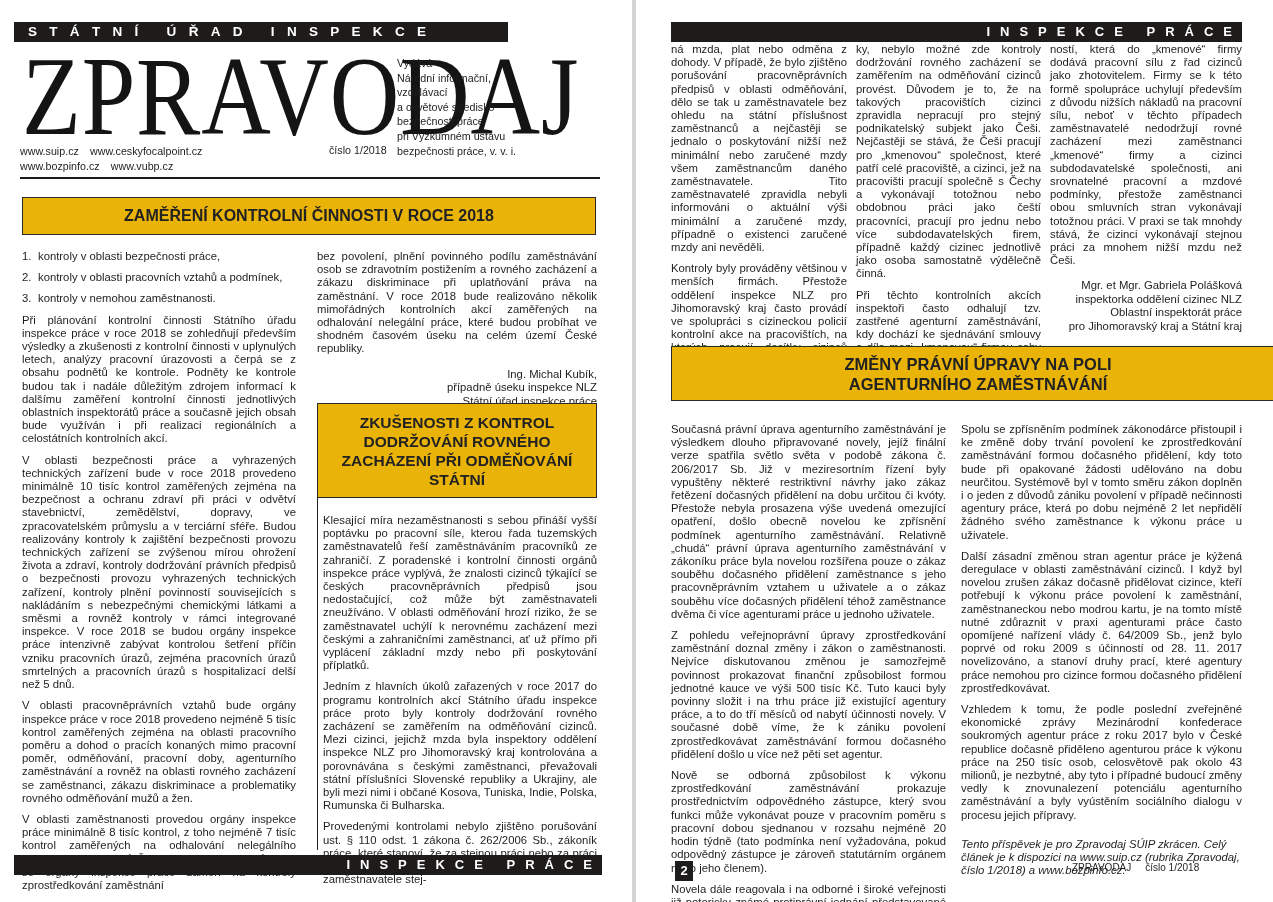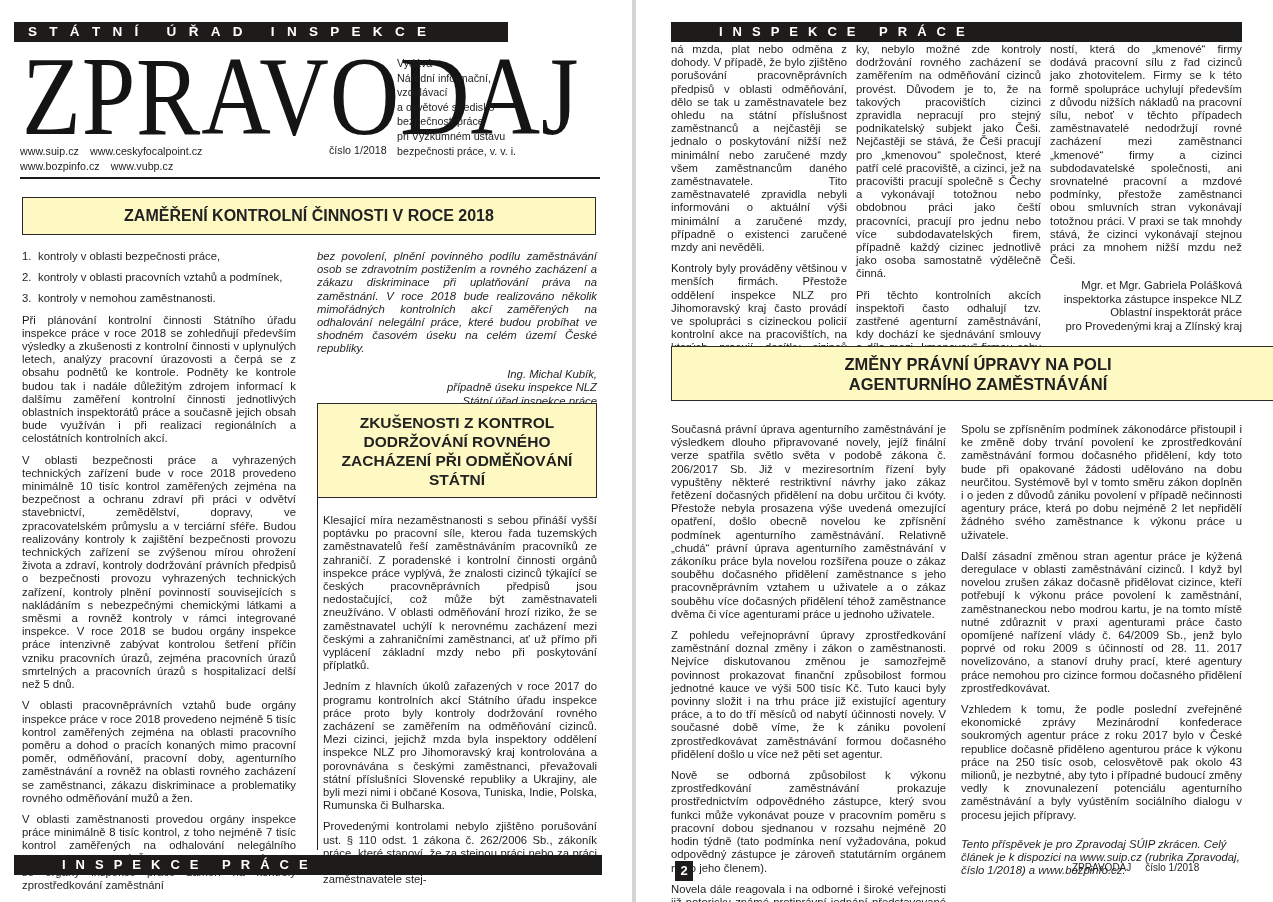--- a/index.html
+++ b/index.html
@@ -4,46 +4,46 @@
 <style>
   * { box-sizing: border-box; margin: 0; padding: 0; }
   html, body { width: 1273px; height: 902px; overflow: hidden; background: #ffffff; }
   body { font-family: "Liberation Sans", sans-serif; color: #1e1e1e; position: relative; }
 
   .page { position: absolute; top: 0; height: 902px; background: #fff; }
   #page-left { left: 0; width: 632px; }
   #page-right { left: 636px; width: 637px; }
   .gutter { position: absolute; left: 632px; top: 0; width: 4px; height: 902px; background: #d4d4d4; }
 
-  .bar { position: absolute; background: #1e1b1b; color: #fff; font-weight: bold; font-size: 13px; text-align: left; line-height: 20px; height: 20px; padding-left: 48px; }
+  .bar { position: absolute; background: #1e1b1b; color: #fff; font-weight: bold; font-size: 13px; text-align: right; line-height: 20px; height: 20px; padding-left: 48px; }
   .bar span { letter-spacing: 10px; }
 
   #top-bar-left { left: 14px; top: 22px; width: 494px; text-align: left; padding-left: 14px; letter-spacing: 12.3px; font-size: 13.5px; }
   #mast-title { position: absolute; left: 22px; top: 46px; font-family: "Liberation Serif", serif; font-size: 112px; line-height: 100px; letter-spacing: 1px; transform: scaleX(0.86); transform-origin: left top; color: #141414; font-weight: normal; }
   #publisher { position: absolute; left: 397px; top: 56px; width: 160px; font-size: 11.5px; line-height: 14.6px; color: #1e1e1e; transform: scaleX(0.93); transform-origin: left top; }
   #urls { position: absolute; left: 20px; top: 144px; font-size: 11.5px; line-height: 15px; transform: scaleX(0.93); transform-origin: left top; }
   #urls span { margin-right: 12px; }
   #issue-top { position: absolute; left: 329px; top: 144px; font-size: 11.5px; transform: scaleX(0.93); transform-origin: left top; }
   #mast-rule { position: absolute; left: 20px; top: 177px; width: 580px; height: 2px; background: #1a1a1a; }
 
-  .headbox { position: absolute; background: #fef9c3; border: 1px solid #2a2a2a; font-weight: bold; text-align: center; color: #222; }
+  .headbox { position: absolute; background: #eab308; border: 1px solid #2a2a2a; font-weight: bold; text-align: center; color: #222; }
   #head1 { left: 22px; top: 197px; width: 574px; height: 38px; font-size: 16px; line-height: 36px; }
   #head2 { left: 317px; top: 403px; width: 280px; height: 95px; font-size: 15.5px; line-height: 19px; padding-top: 9px; }
   #head3 { left: 671px; top: 346px; width: 614px; height: 55px; font-size: 16.5px; line-height: 20px; padding-top: 7px; }
 
   .col { position: absolute; font-size: 11.3px; line-height: 13.2px; text-align: justify; color: #1e1e1e; }
   .col p { margin-bottom: 8px; }
   .col ol { list-style: none; margin-bottom: 6px; }
   .col ol li { margin-bottom: 8px; }
   .col ol li .num { display: inline-block; width: 16px; }
   .sig { text-align: right; line-height: 13.5px; margin-top: 12px; }
   .note { font-style: italic; text-align: left; margin-top: 16px; }
 
   #l-col1 { left: 22px; top: 250px; width: 274px; }
-  #l-col2-top { left: 317px; top: 250px; width: 280px; font-style: italic; }
+  #l-col2-top { left: 317px; top: 250px; width: 280px; }
   #l-col2-bottom { left: 323px; top: 514px; width: 274px; }
   .vline { position: absolute; width: 1px; background: #222; }
   #vline-left { left: 317px; top: 498px; height: 352px; }
 
   #bottom-bar-left { left: 14px; top: 855px; width: 588px; }
 
   #top-bar-right { left: 671px; top: 22px; width: 571px; }
   #r-col1 { left: 671px; top: 43px; width: 176px; }
   #r-col2 { left: 856px; top: 43px; width: 185px; }
   #r-col3 { left: 1050px; top: 43px; width: 192px; }
@@ -122,23 +122,23 @@
   <p>Kontroly byly prováděny většinou v menších firmách. Přestože oddělení inspekce NLZ pro Jihomoravský kraj často provádí ve spolupráci s cizineckou policií kontrolní akce na pracovištích, na kterých pracují desítky cizinců společně s mnoha českými pracovní-</p>
 </div>
 <div class="col" id="r-col2">
   <p>ky, nebylo možné zde kontroly dodržování rovného zacházení se zaměřením na odměňování cizinců provést. Důvodem je to, že na takových pracovištích cizinci zpravidla nepracují pro stejný podnikatelský subjekt jako Češi. Nejčastěji se stává, že Češi pracují pro „kmenovou“ společnost, které patří celé pracoviště, a cizinci, jež na pracovišti pracují společně s Čechy a vykonávají totožnou nebo obdobnou práci jako čeští pracovníci, pracují pro jednu nebo více subdodavatelských firem, případně každý cizinec jednotlivě jako osoba samostatně výdělečně činná.</p>
   <p>Při těchto kontrolních akcích inspektoři často odhalují tzv. zastřené agenturní zaměstnávání, kdy dochází ke sjednávání smlouvy o dílo mezi „kmenovou“ firmou coby objednatelem a společ-</p>
 </div>
 <div class="col" id="r-col3">
   <p>ností, která do „kmenové“ firmy dodává pracovní sílu z řad cizinců jako zhotovitelem. Firmy se k této formě spolupráce uchylují především z důvodu nižších nákladů na pracovní sílu, neboť v těchto případech zaměstnavatelé nedodržují rovné zacházení mezi zaměstnanci „kmenové“ firmy a cizinci subdodavatelské společnosti, ani srovnatelné pracovní a mzdové podmínky, přestože zaměstnanci obou smluvních stran vykonávají totožnou práci. V praxi se tak mnohdy stává, že cizinci vykonávají stejnou práci za mnohem nižší mzdu než Češi.</p>
   <div class="sig" style="margin-top:12px">
     <div>Mgr. et Mgr. Gabriela Polášková</div>
-    <div>inspektorka zástupce inspekce NLZ</div>
+    <div>inspektorka oddělení cizinec NLZ</div>
     <div>Oblastní inspektorát práce</div>
-    <div>pro Provedenými kraj a Zlínský kraj</div>
+    <div>pro Jihomoravský kraj a Státní kraj</div>
   </div>
 </div>
 
 <div class="headbox" id="head3">
   <div>ZMĚNY PRÁVNÍ ÚPRAVY NA POLI</div>
   <div>AGENTURNÍHO ZAMĚSTNÁVÁNÍ</div>
 </div>
 
 <div class="col" id="r-col4">
   <p>Současná právní úprava agenturního zaměstnávání je výsledkem dlouho připravované novely, jejíž finální verze spatřila světlo světa v podobě zákona č. 206/2017 Sb. Již v meziresortním řízení byly vypuštěny některé restriktivní návrhy jako zákaz řetězení dočasných přidělení na dobu určitou či kvóty. Přestože nebyla prosazena výše uvedená omezující opatření, došlo obecně novelou ke zpřísnění podmínek agenturního zaměstnávání. Relativně „chudá“ právní úprava agenturního zaměstnávání v zákoníku práce byla novelou rozšířena pouze o zákaz souběhu dočasného přidělení zaměstnance s jeho pracovněprávním vztahem u uživatele a o zákaz souběhu více dočasných přidělení téhož zaměstnance dvěma či více agenturami práce u jednoho uživatele.</p>

